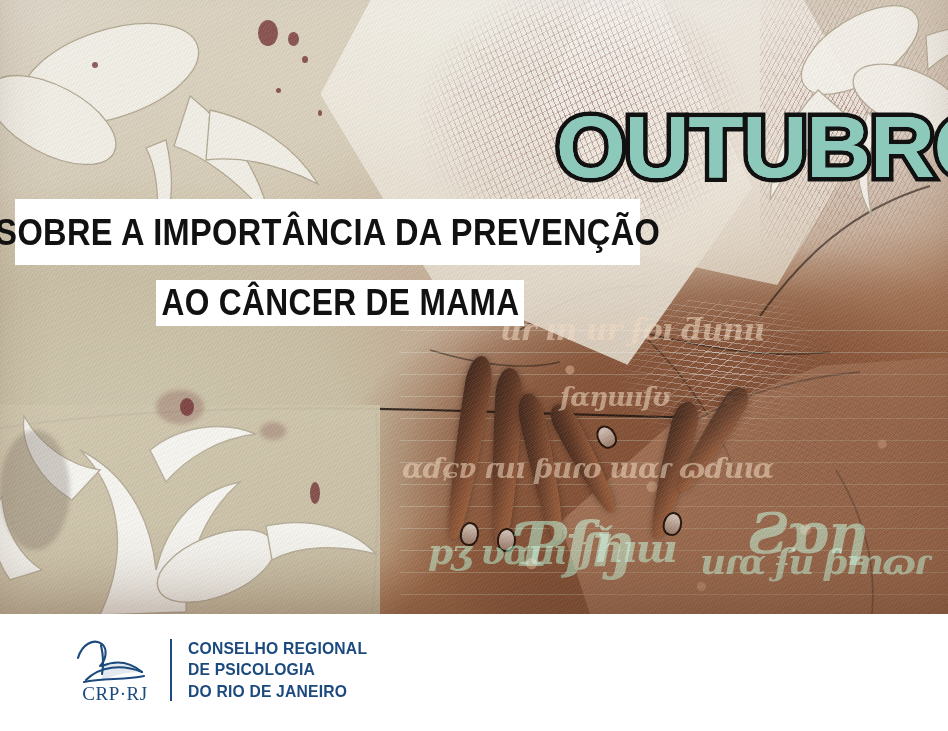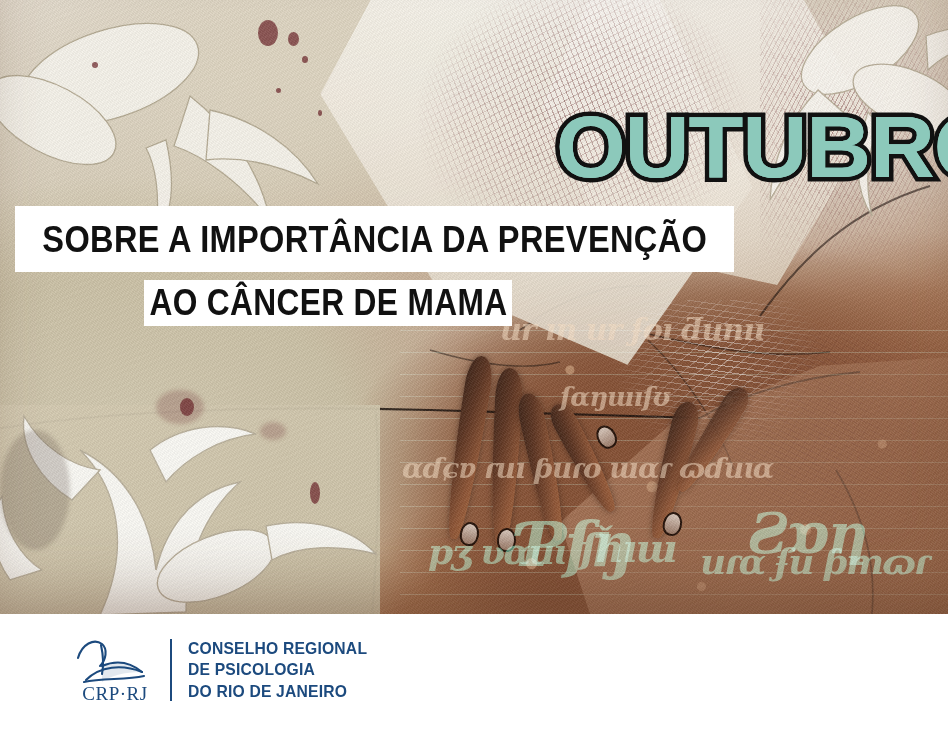--- a/index.html
+++ b/index.html
@@ -176,22 +176,22 @@
     font-family:"Liberation Sans Narrow","Liberation Sans", sans-serif;
     font-weight:700;
     color:#111111;
     letter-spacing:.4px;
     transform:scaleX(.88);
     transform-origin:center;
     white-space:nowrap;
     line-height:1;
   }
   #band1{left:105px;top:168px;width:440px;height:46px;}
-  #band2{left:15px;top:206px;width:719px;height:66px;}
-  #band3{left:144px;top:280px;width:368px;height:46px;}
+  #band2{left:15px;top:199px;width:625px;height:66px;}
+  #band3{left:156px;top:280px;width:368px;height:46px;}
   #band1 .band-text{font-size:36px;}
   #band2 .band-text{font-size:37px;}
   #band3 .band-text{font-size:36px;}
 
   #outubro{
     position:absolute;left:556px;top:103px;
     font-family:"Liberation Sans Narrow","Liberation Sans", sans-serif;
     font-weight:700;
     font-size:88px;
     line-height:1;

